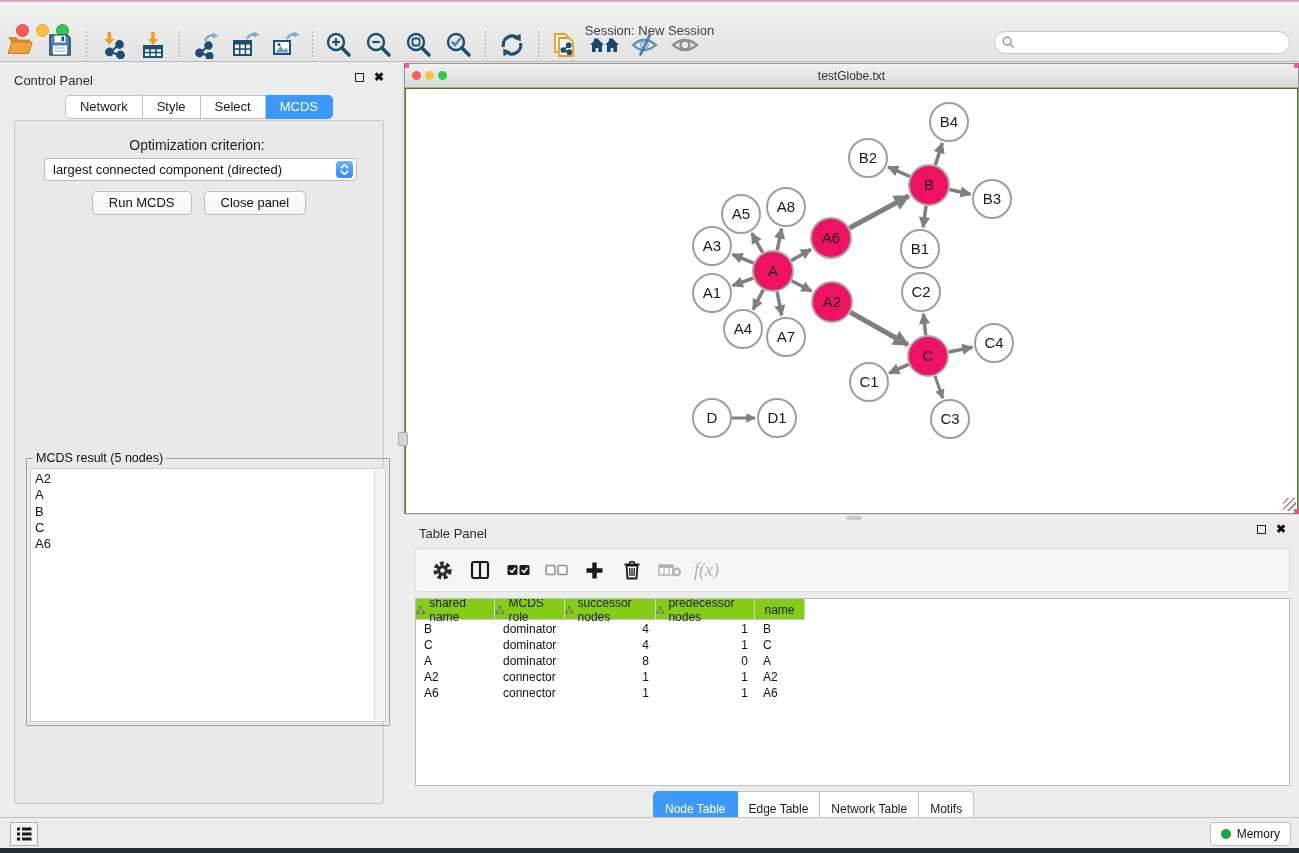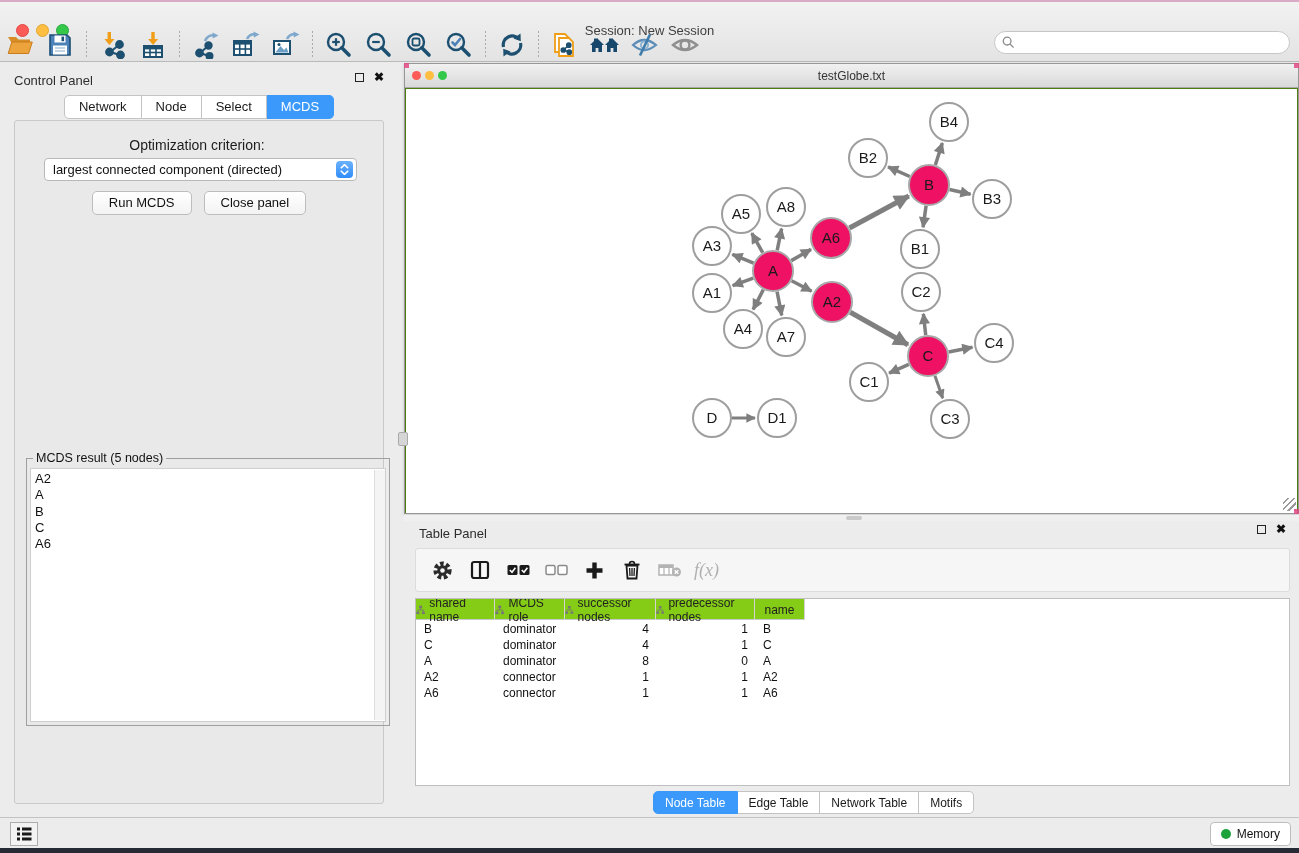--- a/index.html
+++ b/index.html
@@ -105,21 +105,21 @@
     font-family:"Liberation Serif", serif; margin-left:2px; }
   .data-table { position:absolute; left:11px; top:77px; width:875px; height:188px;
     background:#fff; border:1px solid #bfbfbf; overflow:hidden; }
   .dt-header { position:absolute; left:0; top:0; height:21px; display:flex;
     border-bottom:1px solid #c9c9c9; background:#84cc16; }
   .dt-hcell { display:flex; align-items:center; justify-content:center; gap:4px;
     font-size:12px; color:#222; border-right:1px solid #d4d4d4; height:21px; }
   .dt-row { position:absolute; left:0; height:16px; display:flex; }
   .dt-cell { font-size:12px; color:#111; line-height:16px; white-space:nowrap; overflow:hidden; }
   .tp-tabs { position:absolute; left:249px; top:270px; }
-  .tp-tabs .seg { font-size:12px; padding:4px 11px 3px; }
+  .tp-tabs .seg { font-size:12px; padding:10px 11px 3px; }
 
   
   .statusbar { left:0; top:817px; width:1299px; height:31px; background:#ececec;
     border-top:1px solid #c2c2c2; }
   .list-btn { position:absolute; left:10px; top:4px; width:28px; height:24px;
     background:#f3f3f3; border:1px solid #adadad; display:flex; align-items:center; justify-content:center; }
   .memory-btn { position:absolute; right:8px; top:4px; height:24px; padding:0 10px;
     background:#fff; border:1px solid #bdbdbd; border-radius:4px;
     display:flex; align-items:center; gap:6px; font-size:12px; color:#111; }
   .memory-dot { width:10px; height:10px; border-radius:50%; background:#1da33c; }
@@ -299,21 +299,21 @@
 </div>
 
 <div class="abs control-panel">
   <div class="cp-title">Control Panel</div>
   <div class="panel-winbtns">
     <span class="float-icon"></span>
     <span class="close-icon">✖</span>
   </div>
   <div class="seg-tabs cp-tabs">
       <span class="seg">Network</span>
-      <span class="seg">Node</span>
+      <span class="seg">Style</span>
       <span class="seg">Select</span>
       <span class="seg active">MCDS</span>
     </div>
   <div class="cp-body">
     <div class="opt-label">Optimization criterion:</div>
     <div class="select-box">
       <span class="sel-text">largest connected component (directed)</span>
       <span class="stepper">
         <svg width="9" height="5" viewBox="0 0 9 5">
             <path d="M0.8 4.2 L4.5 0.6 L8.2 4.2" fill="none" stroke="#fff" stroke-width="1.6"></path>

